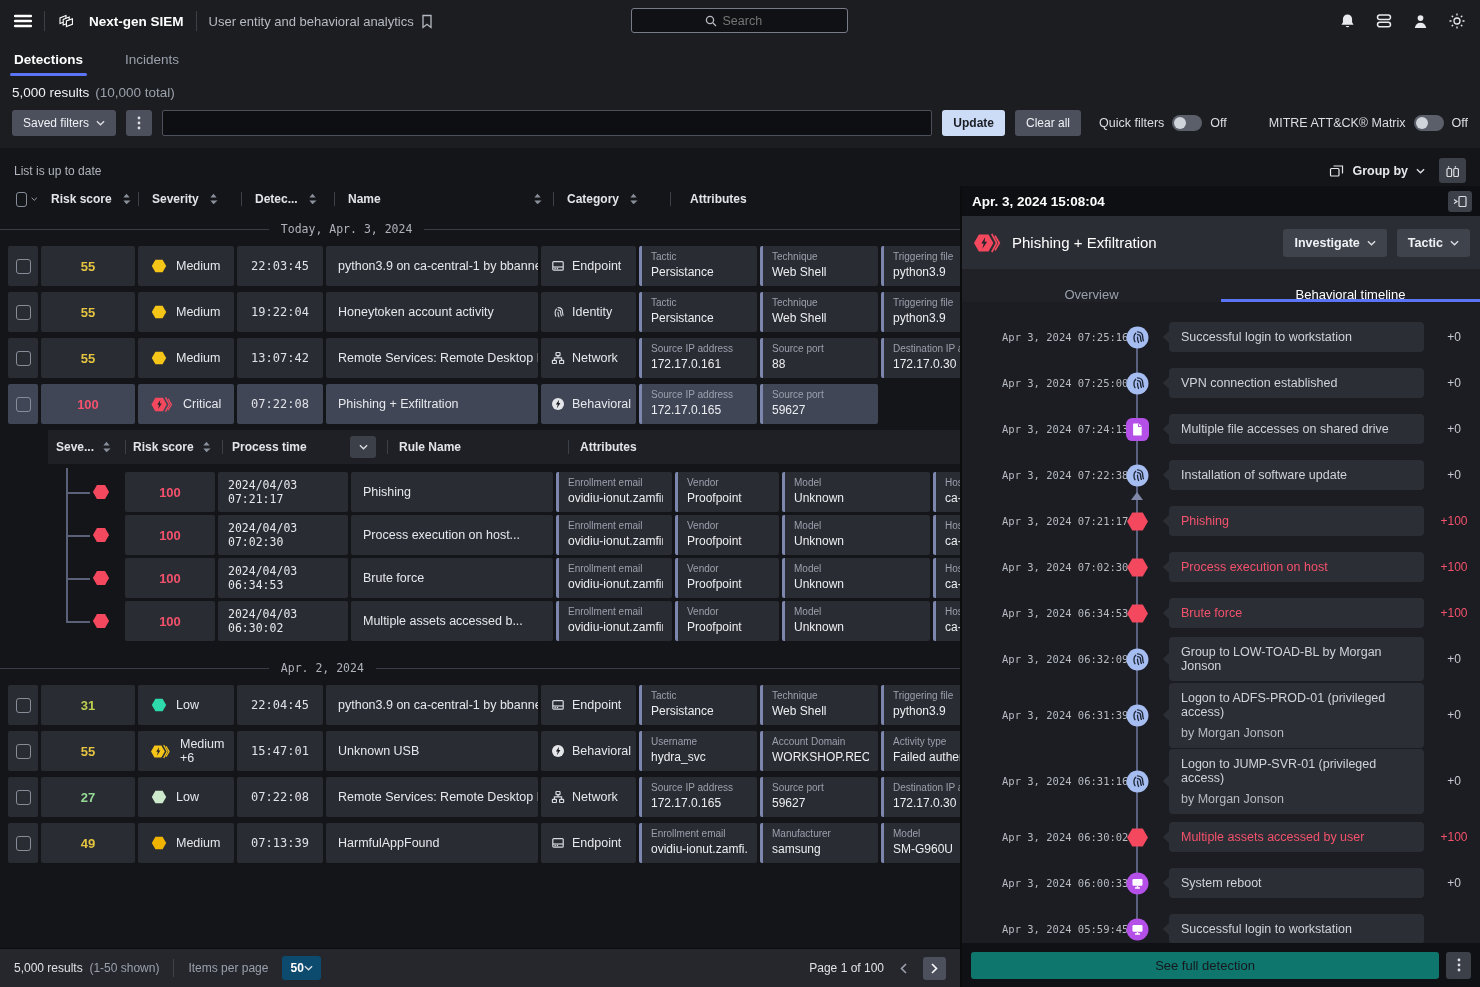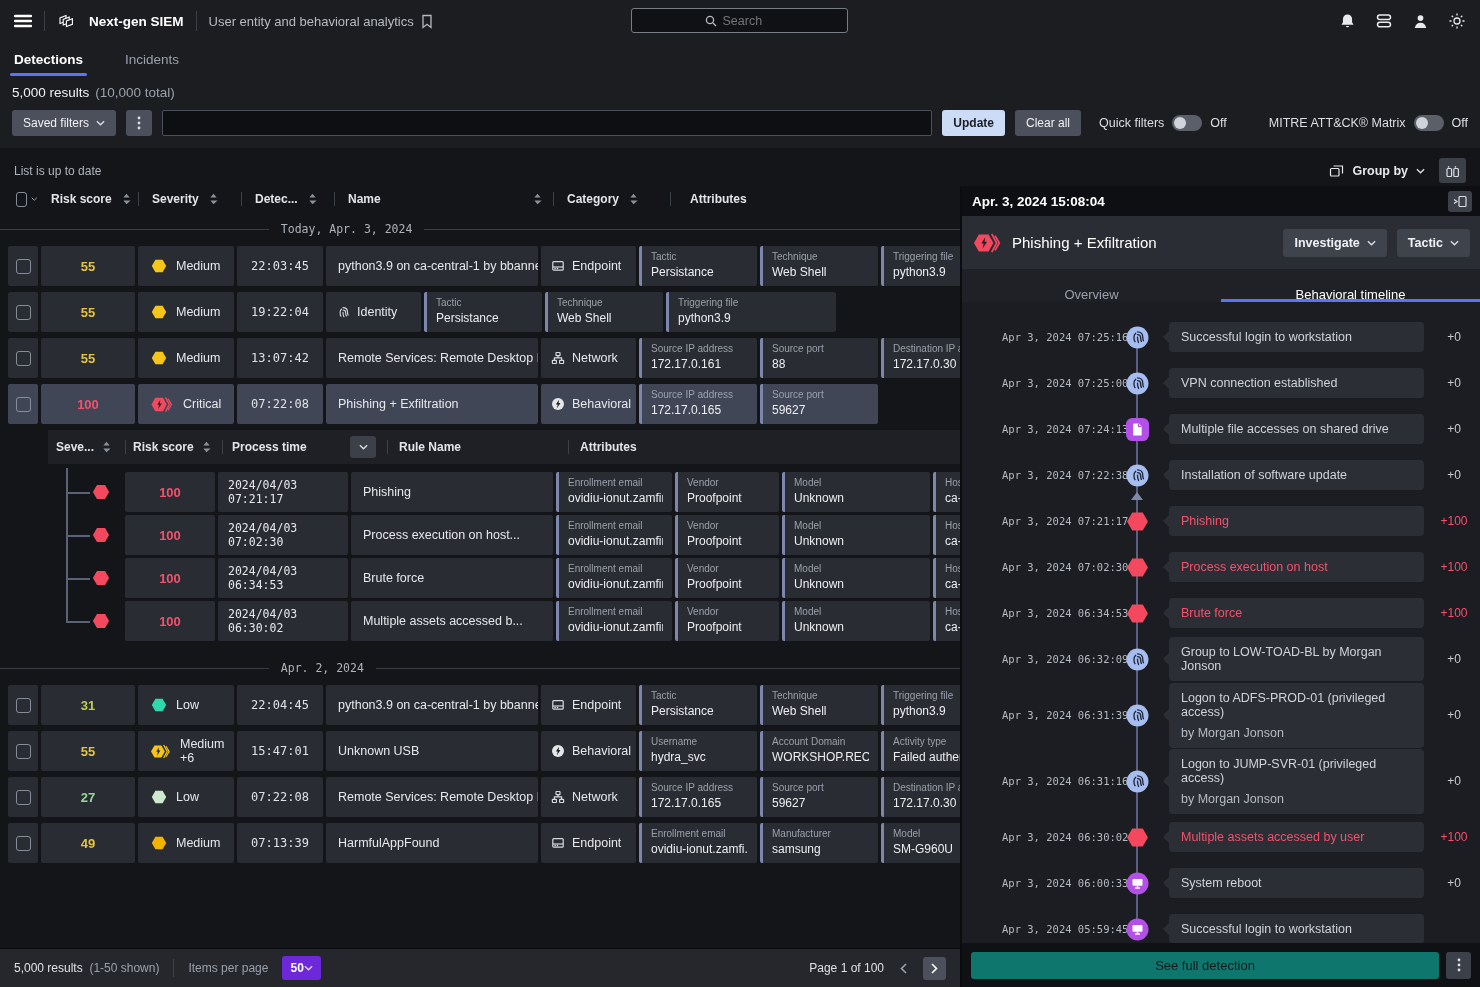--- a/index.html
+++ b/index.html
@@ -84,21 +84,21 @@
   .srow::before { content:""; position:absolute; left:18px; top:50%; width:24px; height:1.5px; background:#5b6178; }
   .s-sev { width:74px; display:flex; align-items:center; padding-left:44px; position:relative; }
   .s-risk { width:90px; justify-content:center; font-weight:bold; font-size:13px; }
   .s-time { width:130px; padding-left:10px; font-size:11.5px; }
   .s-rule { width:202px; padding-left:12px; white-space:nowrap; overflow:hidden; }
 
   
   .lfooter { position:absolute; left:0; bottom:0; width:960px; height:39px; background:#25272d; display:flex; align-items:center; padding:0 14px; gap:14px; font-size:12px; color:#dfe1e6; border-top:1px solid #0c0d10; }
   .lfooter .muted { color:#9aa0ab; }
   .vdiv { width:1px; height:18px; background:#3c4049; }
-  .pp-btn { height:24px; background:#6d28d9; border-radius:3px; color:#fff; font-weight:bold; display:flex; align-items:center; padding:12px 8px; font-size:12px; cursor:pointer; }
+  .pp-btn { height:24px; background:#0c4a6e; border-radius:3px; color:#fff; font-weight:bold; display:flex; align-items:center; padding:12px 8px; font-size:12px; cursor:pointer; }
   .pager { margin-left:auto; display:flex; align-items:center; gap:8px; }
   .pg-btn { width:23px; height:23px; border-radius:3px; display:flex; align-items:center; justify-content:center; color:#aeb2bb; font-size:14px; cursor:pointer; }
   .pg-btn.hl { background:#4b505c; color:#fff; }
 
   
   .panel { position:absolute; left:960px; top:0; width:520px; bottom:0; border-left:2px solid #0b0c0e; display:flex; flex-direction:column; background:#1b1d22; }
   .panel-top { height:30px; background:#0e0f12; display:flex; align-items:center; padding:0 8px 0 10px; }
   .panel-top .ts { font-weight:bold; font-size:13.5px; color:#fff; }
   .expand-btn { margin-left:auto; width:24px; height:21px; background:#3c4049; border-radius:3px; display:flex; align-items:center; justify-content:center; cursor:pointer; }
   .panel-title { height:53px; background:#2b2d34; display:flex; align-items:center; gap:10px; padding:0 10px 0 12px; }
@@ -368,20 +368,21 @@
             <span class="cb"></span>
           </div>
     <div class="cell c-risk" style="color:#e4c441">55</div>
     <div class="cell c-sev">
             <svg width="16" height="16" viewBox="0 0 20 20">
               <polygon points="1.0,10.0 5.5,2.2 14.5,2.2 19.0,10.0 14.5,17.8 5.5,17.8" fill="#f5c518"></polygon>
             </svg>
             <span>Medium</span>
           </div>
     <div class="cell c-time mono">19:22:04</div>
+    <div class="cell c-name">Honeytoken account activity</div>
     <div class="cell c-cat">
             <svg width="14" height="14" viewBox="0 0 14 14" fill="none" stroke="#d6d9de" stroke-width="1.1" stroke-linecap="round">
               <path d="M7 2.6c2.7 0 4.5 1.9 4.5 4.4 0 1.3.2 2.3.6 3.2"></path>
               <path d="M7 5c1.6 0 2.7 1.2 2.7 2.7 0 1.3.2 2.3.7 3.3"></path>
               <path d="M7 7.4c0 1.9.3 3.3 1 4.4"></path>
               <path d="M4.9 11.2c-.6-1.1-.8-2.3-.8-3.7 0-1.5.5-2.7 1.5-3.5"></path>
             </svg>
             <span>Identity</span>
           </div>
     <div class="attrs">

